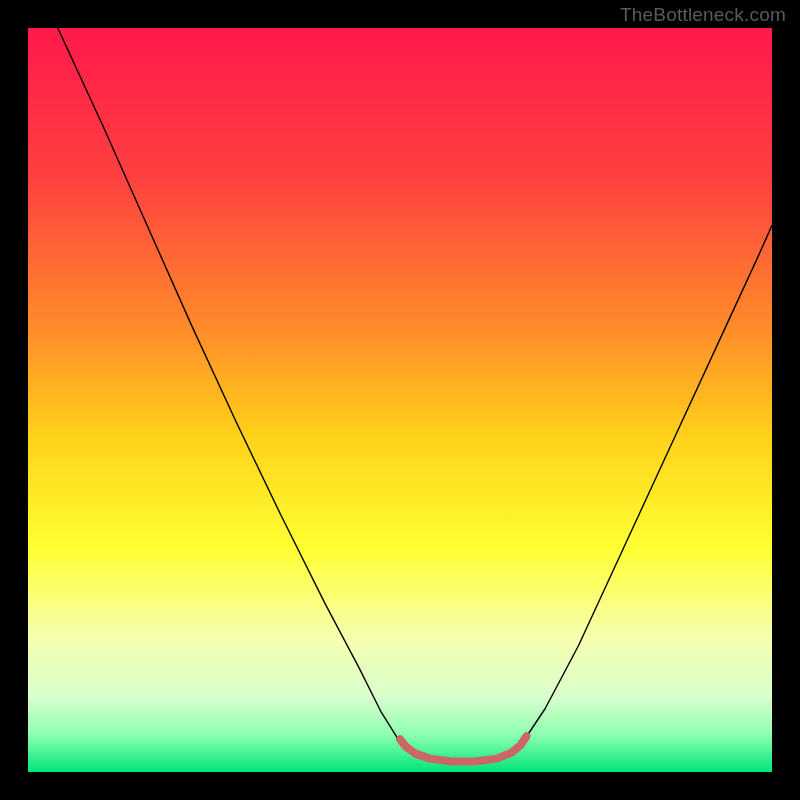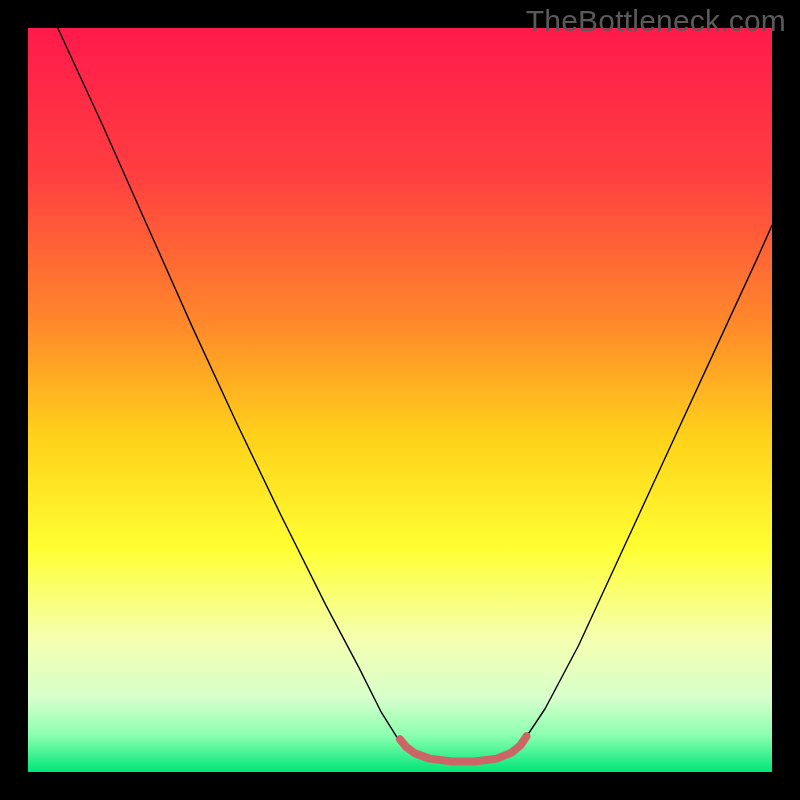--- a/index.html
+++ b/index.html
@@ -15,21 +15,21 @@
     position: relative;
     width: 800px;
     height: 800px;
     background: #000;
   }
   .watermark {
     position: absolute;
     top: 4px;
     right: 14px;
     color: #5a5a5a;
-    font-size: 30px;
+    font-size: 19px;
     font-weight: 500;
     letter-spacing: 0.2px;
     z-index: 10;
   }
   .plot {
     position: absolute;
     left: 28px;
     top: 28px;
     width: 744px;
     height: 744px;

